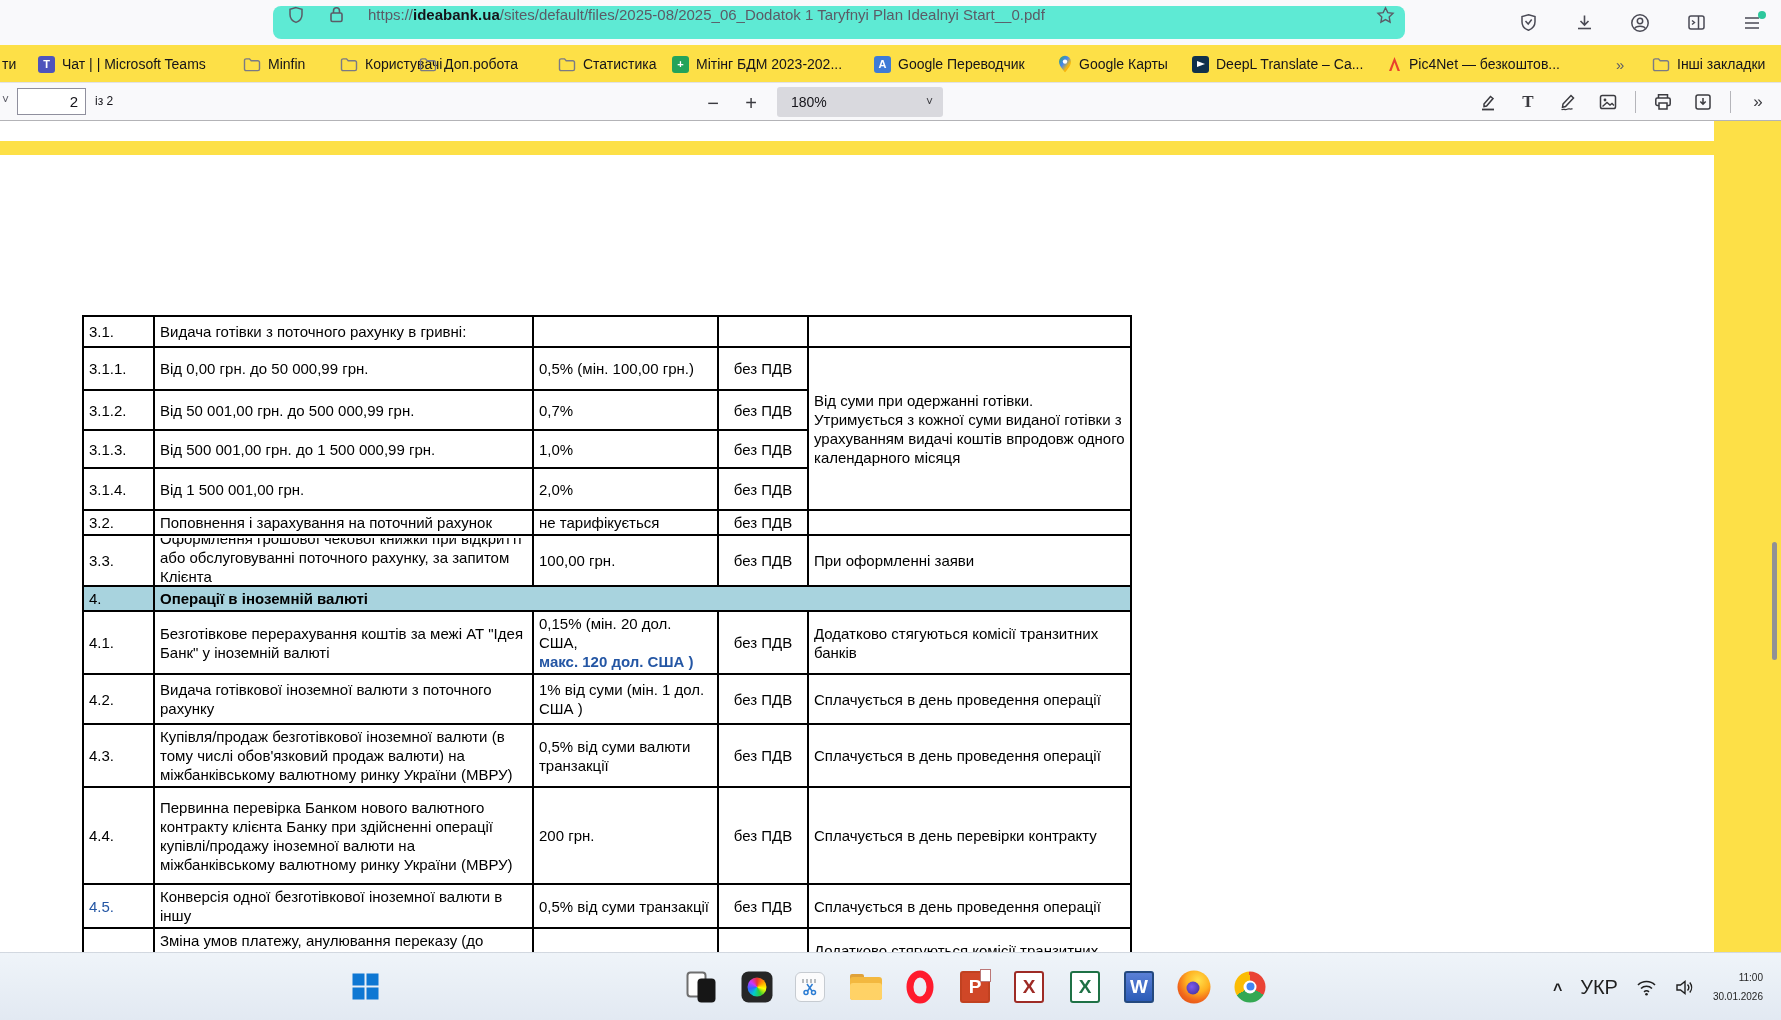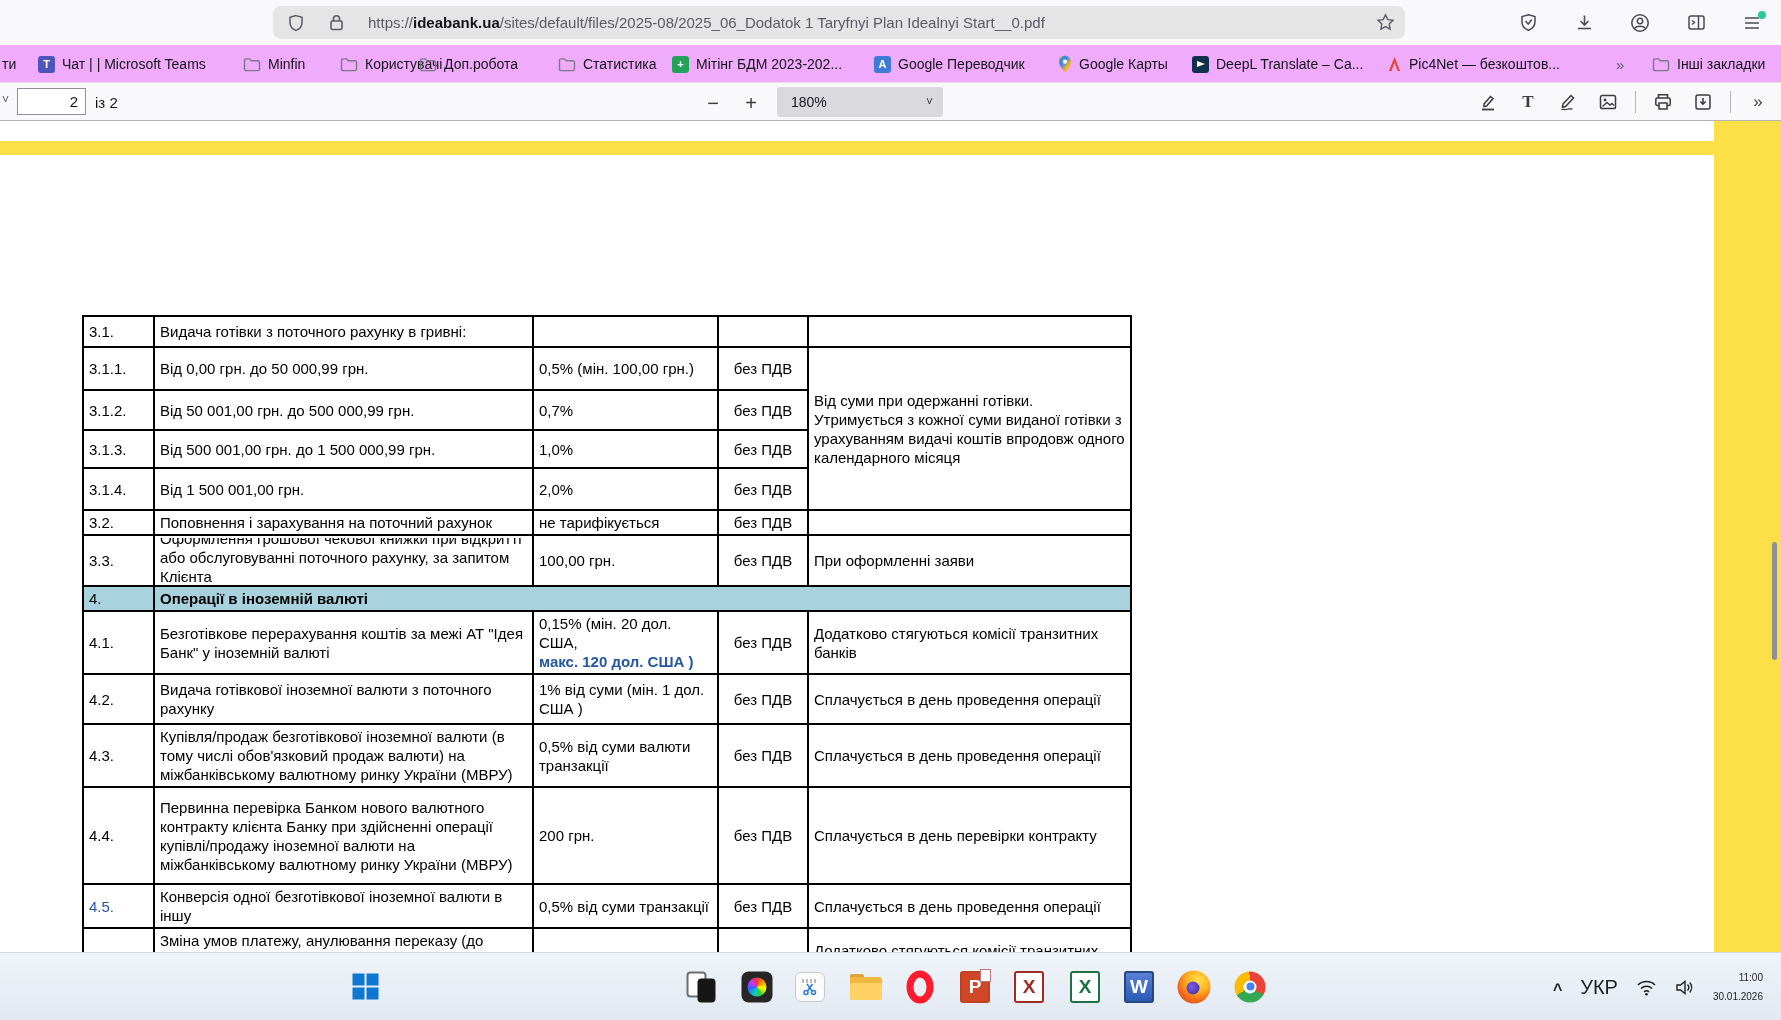--- a/index.html
+++ b/index.html
@@ -1,40 +1,40 @@
 <!DOCTYPE html>
 <html><head>
 <meta charset="utf-8">
 <style>
   * { margin:0; padding:0; box-sizing:border-box; }
   html,body { width:1781px; height:1020px; overflow:hidden; }
   body { font-family:"Liberation Sans", sans-serif; background:#d3d3d6; position:relative; color:#15141a; }
 
   
   .topbar { position:absolute; left:0; top:0; width:1781px; height:45px; background:#f9f9fb; }
-  .urlbar { position:absolute; left:273px; top:6px; width:1132px; height:33px; background:#e5e5e5; border-radius:8px; display:flex; align-items:center; padding:0 10px 0 14px;gap:12px; }
+  .urlbar { position:absolute; left:273px; top:6px; width:1132px; height:33px; background:#5eead4; border-radius:8px; display:flex; align-items:flex-start; padding:0 10px 0 14px;gap:12px; }
   .urlbar .ico { flex:0 0 auto; display:flex; align-items:center; margin-right:12px; }
   .urltext { flex:1 1 auto; font-size:15px; color:#5b5b66; white-space:nowrap; overflow:hidden; }
   .urltext .dom { color:#15141a; font-weight:bold; }
   .tb-icons { position:absolute; right:14px; top:0; height:45px; display:flex; align-items:center; gap:26px; }
   .tb-btn { position:relative; display:flex; align-items:center; justify-content:center; width:30px; height:30px; border-radius:4px; }
   .greendot { position:absolute; right:1px; top:3px; width:8px; height:8px; border-radius:50%; background:#2dc79c; }
 
   
-  .bmbar { position:absolute; left:0; top:45px; width:1781px; height:38px; background:#f0abfc; border-bottom:1px solid #e4e4e7; }
+  .bmbar { position:absolute; left:0; top:45px; width:1781px; height:38px; background:#fde047; border-bottom:1px solid #e4e4e7; }
   .bmi { position:absolute; top:0; height:38px; display:flex; align-items:center; gap:7px; font-size:14px; color:#15141a; white-space:nowrap; }
   .fold { width:18px; height:15px; }
   .sq { width:17px; height:17px; border-radius:3px; display:flex; align-items:center; justify-content:center; color:#fff; font-size:11px; font-weight:bold; }
   .chev2 { font-size:15px; color:#5b5b66; }
 
   
   .pdfbar { position:absolute; left:0; top:83px; width:1781px; height:38px; background:#f9f9fb; border-bottom:1px solid #b3b3b7; box-shadow:0 1px 2px rgba(0,0,0,.12); }
   .collapse { position:absolute; left:2px; top:10px; font-size:12px; color:#5b5b66; }
   .pageinput { position:absolute; left:17px; top:5px; width:69px; height:27px; border:1px solid #8f8f9d; background:#fff; text-align:right; padding-right:7px; font-size:15px; font-family:"Liberation Sans",sans-serif; color:#15141a; }
-  .oflabel { position:absolute; left:95px; top:11px; font-size:15px; color:#15141a; }
+  .oflabel { position:absolute; left:95px; top:11px; font-size:12px; color:#15141a; }
   .zminus { position:absolute; left:700px; top:7px; width:26px; height:26px; font-size:20px; color:#3b3b40; display:flex; align-items:center; justify-content:center; }
   .zplus  { position:absolute; left:738px; top:7px; width:26px; height:26px; font-size:20px; color:#3b3b40; display:flex; align-items:center; justify-content:center; }
   .zselect { position:absolute; left:777px; top:4px; width:166px; height:30px; background:#d9d9de; border-radius:3px; display:flex; align-items:center; font-size:14px; color:#15141a; padding:0 10px 0 14px; }
   .zselect .zv { margin-left:auto; font-size:12px; color:#3b3b40; }
   .pdficons { position:absolute; right:10px; top:0; height:38px; display:flex; align-items:center; gap:14px; }
   .pdficons .vsep { width:1px; height:22px; background:#b5b5ba; }
   .pbtn { width:26px; height:26px; display:flex; align-items:center; justify-content:center; color:#3b3b40; }
   .pbtn.t { font-size:17px; font-weight:bold; font-family:"Liberation Serif",serif; }
   .pbtn.more { font-size:17px; color:#3b3b40; }
 

